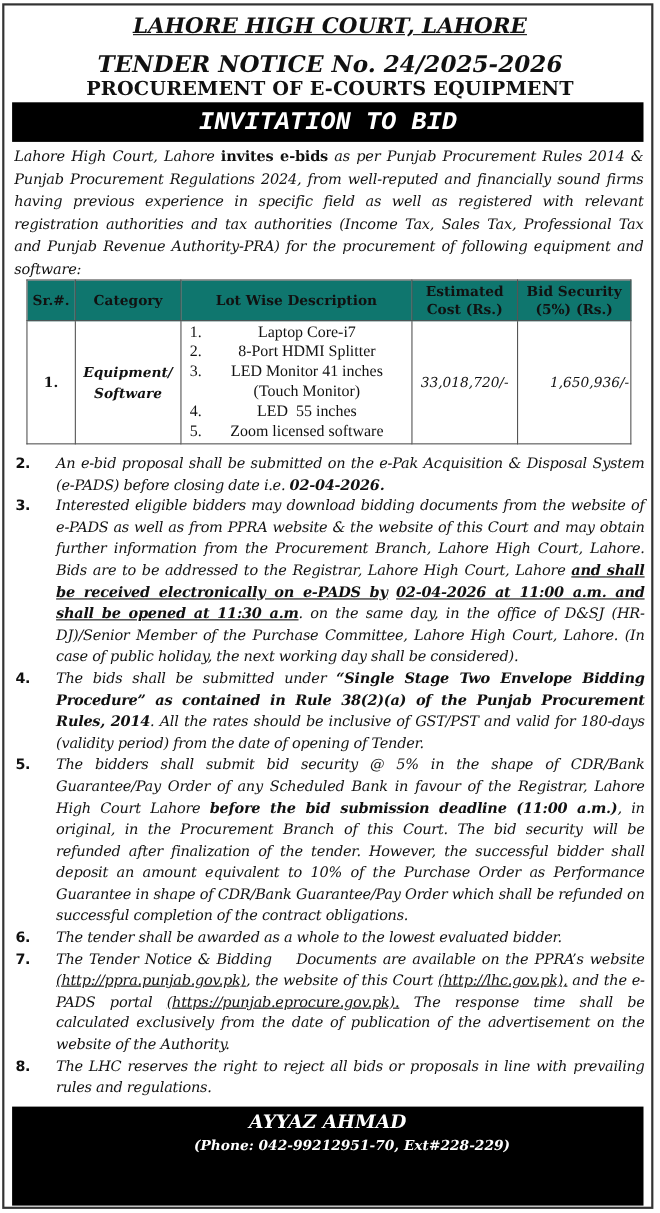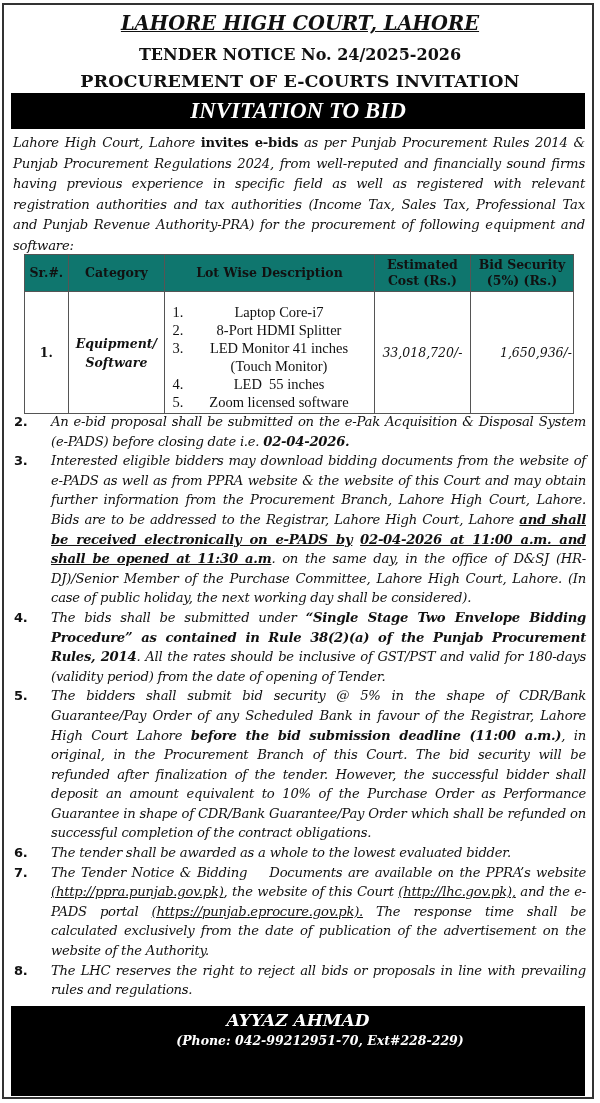--- a/index.html
+++ b/index.html
@@ -8,53 +8,53 @@
     position: absolute; left: 2px; top: 3px; width: 592px; height: 1096px;
     border: 2px solid #333; box-sizing: border-box; background: #fff;
   }
   .h1 {
     position: absolute; left: 0; right: 0; top: 12px; text-align: center;
     font-family: "DejaVu Serif", serif; font-weight: bold; font-style: italic;
     font-size: 19.5px; text-decoration: underline; letter-spacing: 0px;
   }
   .h2 {
     position: absolute; left: 0; right: 0; top: 45px; text-align: center;
-    font-family: "DejaVu Serif", serif; font-weight: bold; 
-    font-size: 16px;
+    font-family: "DejaVu Serif", serif; font-weight: bold; font-style: italic;
+    font-size: 21px;
   }
   .h3 {
     position: absolute; left: 0; right: 0; top: 71px; text-align: center;
     font-family: "DejaVu Serif", serif; font-weight: bold;
     font-size: 17.5px; letter-spacing: 0.1px;
   }
   .banner {
     position: absolute; left: 11px; top: 93px; width: 574px; height: 36px;
     background: #000; color: #fff; text-align: center;
-    font-family: Liberation Serif, serif; font-weight: bold; font-style: italic;
+    font-family: Liberation Mono, monospace; font-weight: bold; font-style: italic;
     font-size: 23px; line-height: 36px;
   }
   .intro {
     position: absolute; left: 13px; top: 133px; width: 572px;
     font-family: "DejaVu Serif", serif; font-style: italic; font-size: 13.2px;
     line-height: 20.5px; text-align: justify; letter-spacing: -0.2px;
   }
   .intro b { font-style: normal; font-weight: bold; }
   table.lots {
     position: absolute; left: 24px; top: 254px; width: 550px;
     border-collapse: collapse; font-family: "DejaVu Serif", serif; font-size: 12.5px;
   }
   table.lots th, table.lots td { border: 1.5px solid #555; }
   table.lots th {
     background: #0f766e; font-weight: bold; text-align: center; height: 36px;
     line-height: 16px; padding: 0 2px; font-size: 12.5px;
   }
   table.lots td { vertical-align: middle; text-align: center; }
   .c-sr { width: 40px; font-weight: bold; }
   .c-cat { width: 94px; font-weight: bold; font-style: italic; line-height: 19px; }
-  .c-desc { width: 222px; text-align: left; padding: 11px 4px 2px 4px; }
+  .c-desc { width: 222px; text-align: left; padding: 1px 4px 2px 4px; }
   .c-cost { width: 94px; font-style: italic; }
   .c-sec { font-style: italic; padding-left: 29px; }
   .c-desc ol { margin: 0; padding-left: 18px; font-family: "Liberation Serif", serif; font-size: 14.5px; line-height: 18px; }
   .c-desc li { padding-left: 1px; }
   .paras {
     position: absolute; left: 12px; top: 412px; width: 574px;
     font-family: "DejaVu Serif", serif; font-style: italic; font-size: 13.2px;
     line-height: 19.6px; letter-spacing: -0.25px;
   }
   .para { display: flex; }
@@ -75,21 +75,21 @@
   .footer .f1 { padding-top: 3px; }
   .footer .f4 { font-size: 12.5px; line-height: 19px; padding-left: 44px; }
 </style>
 </head>
 <body>
 
 <div class="frame"></div>
 
 <div class="h1">LAHORE HIGH COURT, LAHORE</div>
 <div class="h2">TENDER NOTICE No. 24/2025-2026</div>
-<div class="h3">PROCUREMENT OF E-COURTS INVITATION</div>
+<div class="h3">PROCUREMENT OF E-COURTS EQUIPMENT</div>
 <div class="banner">INVITATION TO BID</div>
 
 <div class="intro"><span>Lahore High Court, Lahore </span><b>invites e-bids</b><span> as per Punjab Procurement Rules 2014 &amp; Punjab Procurement Regulations 2024, from well-reputed and financially sound firms having previous experience in specific field as well as registered with relevant registration authorities and tax authorities (Income Tax, Sales Tax, Professional Tax and Punjab Revenue Authority-PRA) for the procurement of following equipment and software:</span></div>
 
 <table class="lots">
   <thead>
     <tr>
       <th class="c-sr">Sr.#.</th>
       <th class="c-cat" style="font-style:normal">Category</th>
       <th class="c-desc" style="text-align:center !important">Lot Wise Description</th>

